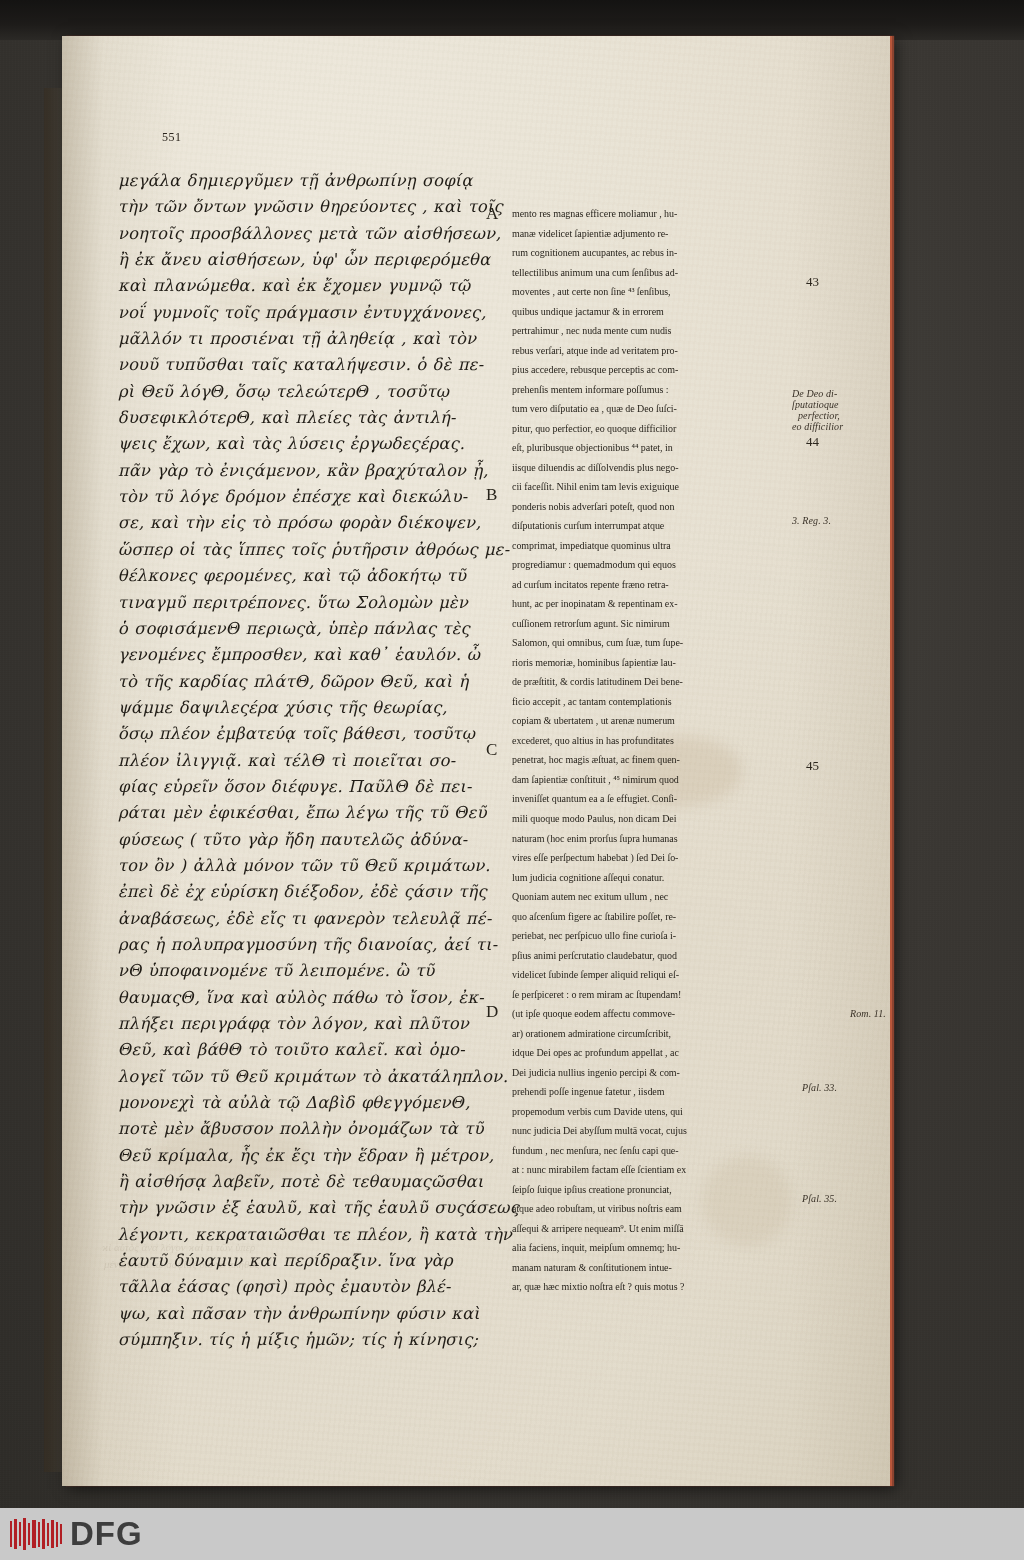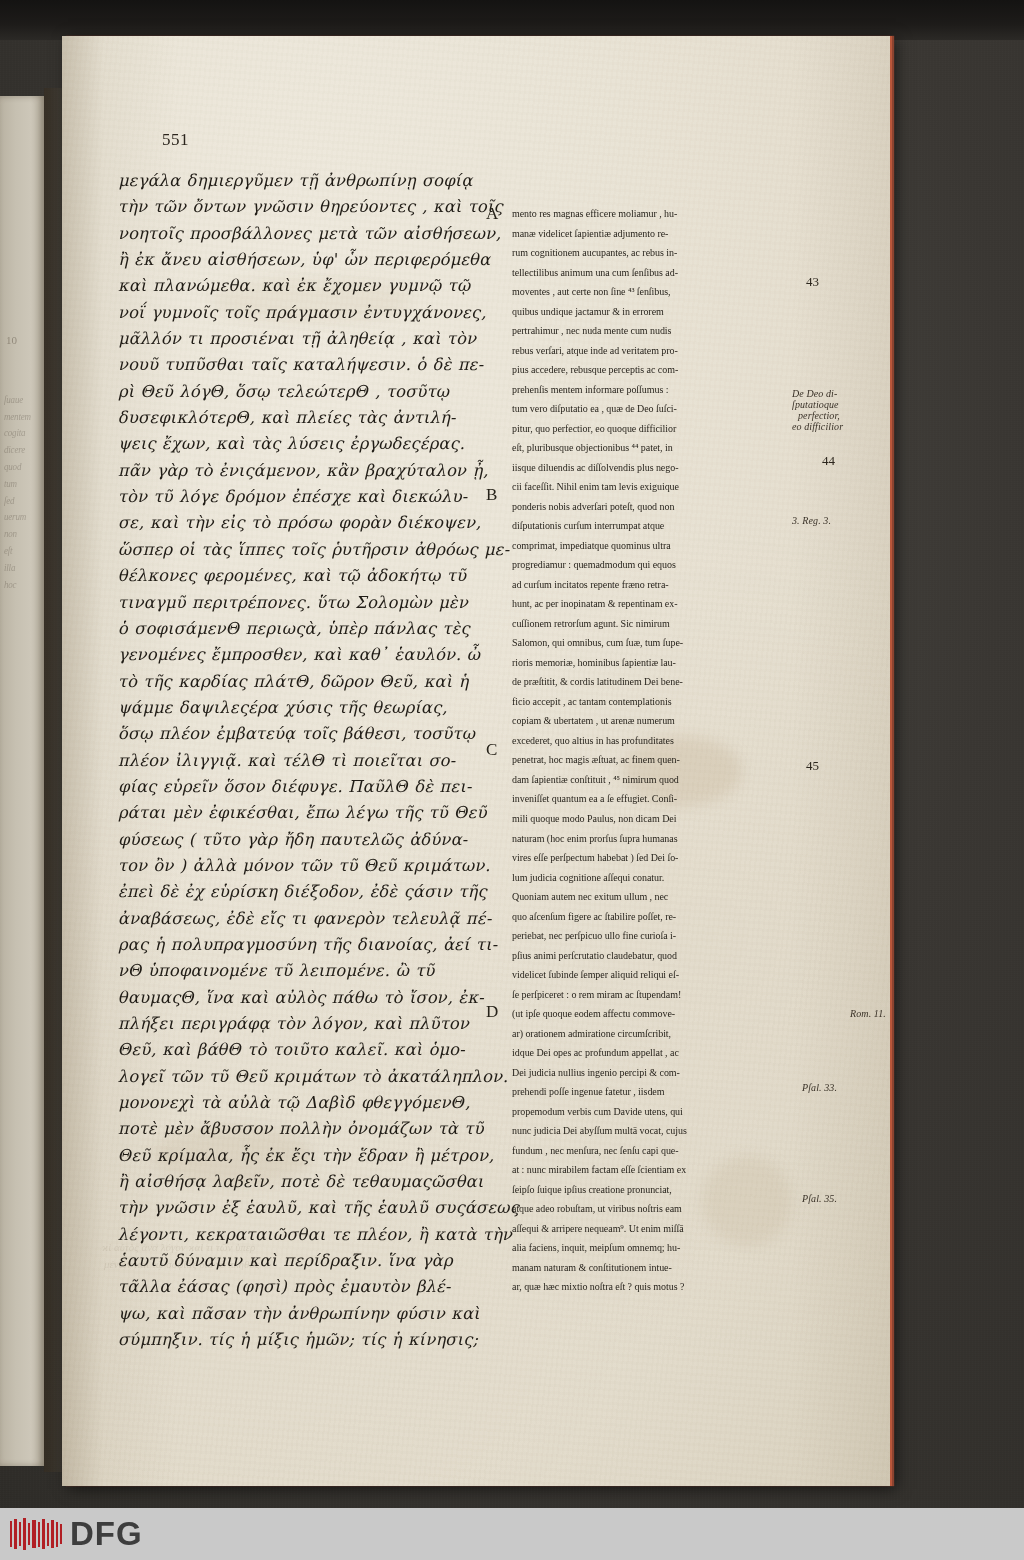--- a/index.html
+++ b/index.html
@@ -150,21 +150,21 @@
     justify-content: space-between;
   }
   .running-title {
     font-size: 19.5px;
     letter-spacing: 2.6px;
     color: #25211b;
     font-family: "Liberation Serif", serif;
     white-space: nowrap;
   }
   .folio {
-    font-size: 17px;
+    font-size: 12px;
     color: #2b251d;
     letter-spacing: .5px;
     font-family: "Liberation Serif", serif;
     transform: translateY(-2px);
   }
 
   
   .greek-col {
     position: absolute;
     left: 57px;
@@ -285,37 +285,20 @@
   }
 </style>
 </head>
 <body>
 
 <div id="scan">
 
   <div class="backdrop"></div>
   <div class="top-shadow"></div>
 
-  <div class="facing-page">
-    <div class="facing-folio">10</div>
-    <div class="facing-ghost" id="facing-ghost">
-        <div>ſuaue</div>
-        <div>mentem</div>
-        <div>cogita</div>
-        <div>dicere</div>
-        <div>quod</div>
-        <div>tum</div>
-        <div>ſed</div>
-        <div>uerum</div>
-        <div>non</div>
-        <div>eſt</div>
-        <div>illa</div>
-        <div>hoc</div>
-      </div>
-  </div>
   <div class="gutter-shadow"></div>
 
   <div class="leaf">
 
     <div class="stain" style="left:560px; top:700px; width:120px; height:70px; background:rgba(170,146,108,.18);"></div>
     <div class="stain" style="left:90px; top:1090px; width:160px; height:60px; background:rgba(172,150,112,.14);"></div>
     <div class="stain" style="left:640px; top:1120px; width:90px; height:90px; background:rgba(168,146,110,.13);"></div>
     <div class="stain" style="left:150px; top:240px; width:200px; height:50px; background:rgba(176,156,120,.10);"></div>
 
     <div class="bleed" style="left:40px; top:1205px; width:330px;">ϰὶ αὐτὸς ἁνα λόγον ϰαὶ τι τῶν ὑπερ</div>
@@ -440,21 +423,21 @@
           <div class="seclet" style="top: 704px;">C</div>
           <div class="seclet" style="top: 966px;">D</div>
         </div>
 
       <div id="marginalia">
           <div class="margin-num" style="top: 238px; left: 744px;">43</div>
           <div class="margin-note" style="top: 352px; left: 730px;">De Deo di-</div>
           <div class="margin-note" style="top: 363px; left: 730px;">ſputatioque</div>
           <div class="margin-note" style="top: 374px; left: 736px;">perfectior,</div>
           <div class="margin-note" style="top: 385px; left: 730px;">eo difficilior</div>
-          <div class="margin-num" style="top: 417px; left: 744px; margin-left: 16px;">44</div>
+          <div class="margin-num" style="top: 398px; left: 744px;">44</div>
           <div class="margin-note" style="top: 479px; left: 730px;">3. Reg. 3.</div>
           <div class="margin-num" style="top: 722px; left: 744px;">45</div>
           <div class="margin-note" style="top: 972px; left: 748px; margin-left: 40px;">Rom. 11.</div>
           <div class="margin-note" style="top: 1046px; left: 740px;">Pſal. 33.</div>
           <div class="margin-note" style="top: 1157px; left: 740px;">Pſal. 35.</div>
         </div>
 
     </div>
   </div>
 

